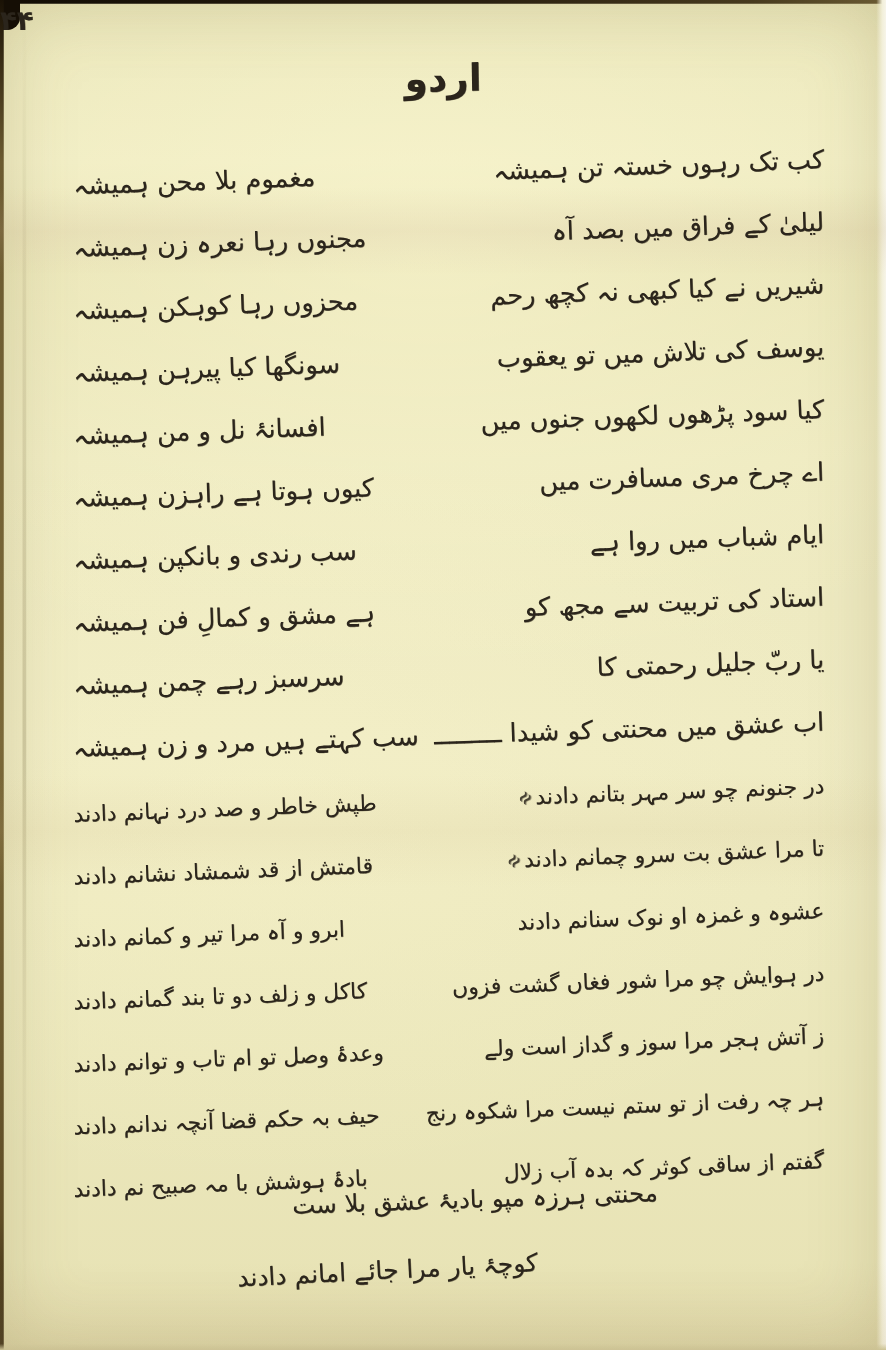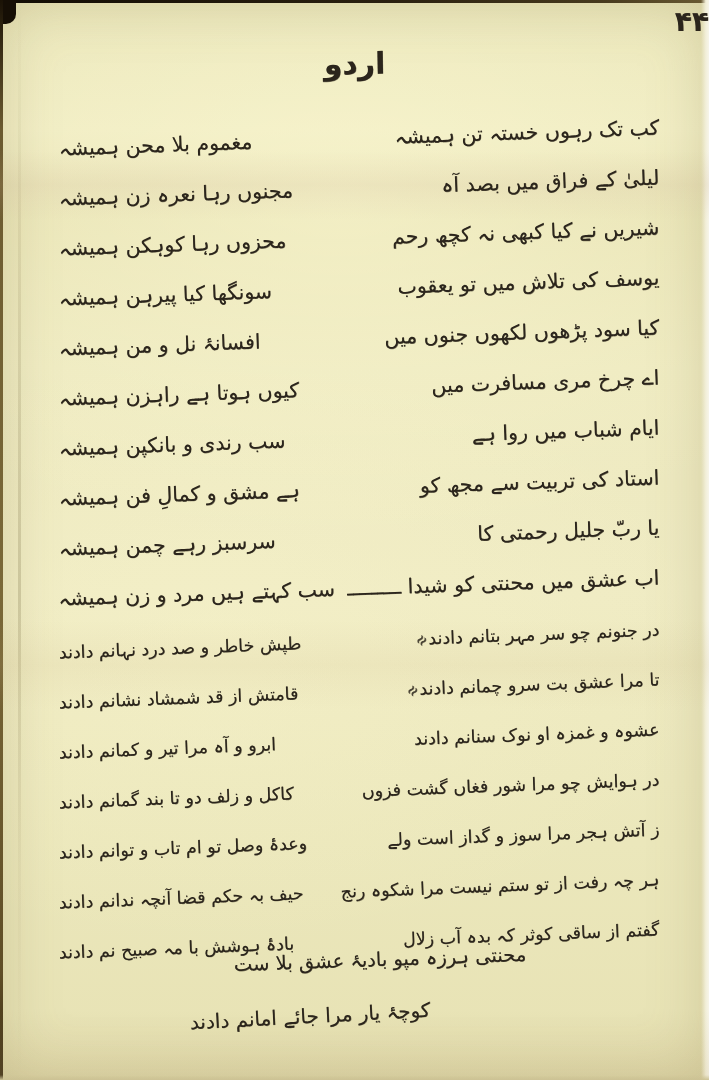--- a/index.html
+++ b/index.html
@@ -26,21 +26,21 @@
   .edge-bottom{position:absolute;bottom:0;left:0;width:100%;height:5px;background:linear-gradient(0deg,#cfc89a,rgba(207,200,154,0));}
 
   .blot1{position:absolute;top:150px;left:0;width:709px;height:70px;background:linear-gradient(180deg,rgba(196,170,138,0),rgba(196,170,138,0.16) 50%,rgba(196,170,138,0));}
   .blot2{position:absolute;top:620px;left:0;width:709px;height:90px;background:linear-gradient(180deg,rgba(200,180,130,0),rgba(200,180,130,0.12) 50%,rgba(200,180,130,0));}
   .blot3{position:absolute;top:1010px;left:0;width:709px;height:70px;background:linear-gradient(180deg,rgba(190,168,120,0),rgba(190,168,120,0.18));}
 
   .ink{ text-shadow:0.35px 0.35px 0.45px rgba(40,32,20,0.55); }
 
   .page-number{
     position:absolute;top:5px;left:0;width:100%;
-    text-align:right;font-size:28px;font-weight:bold;letter-spacing:2px;
+    text-align:left;font-size:22px;font-weight:bold;letter-spacing:2px;
   }
   .title{
     position:absolute;top:46px;left:0;width:100%;
     text-align:center;font-size:30px;font-weight:bold;letter-spacing:1px;
     transform:rotate(-1deg);
   }
 
   .couplets{position:absolute;right:50px;left:58px;}
   .urdu-section{top:100px;}
   .persian-section{top:601px;}

